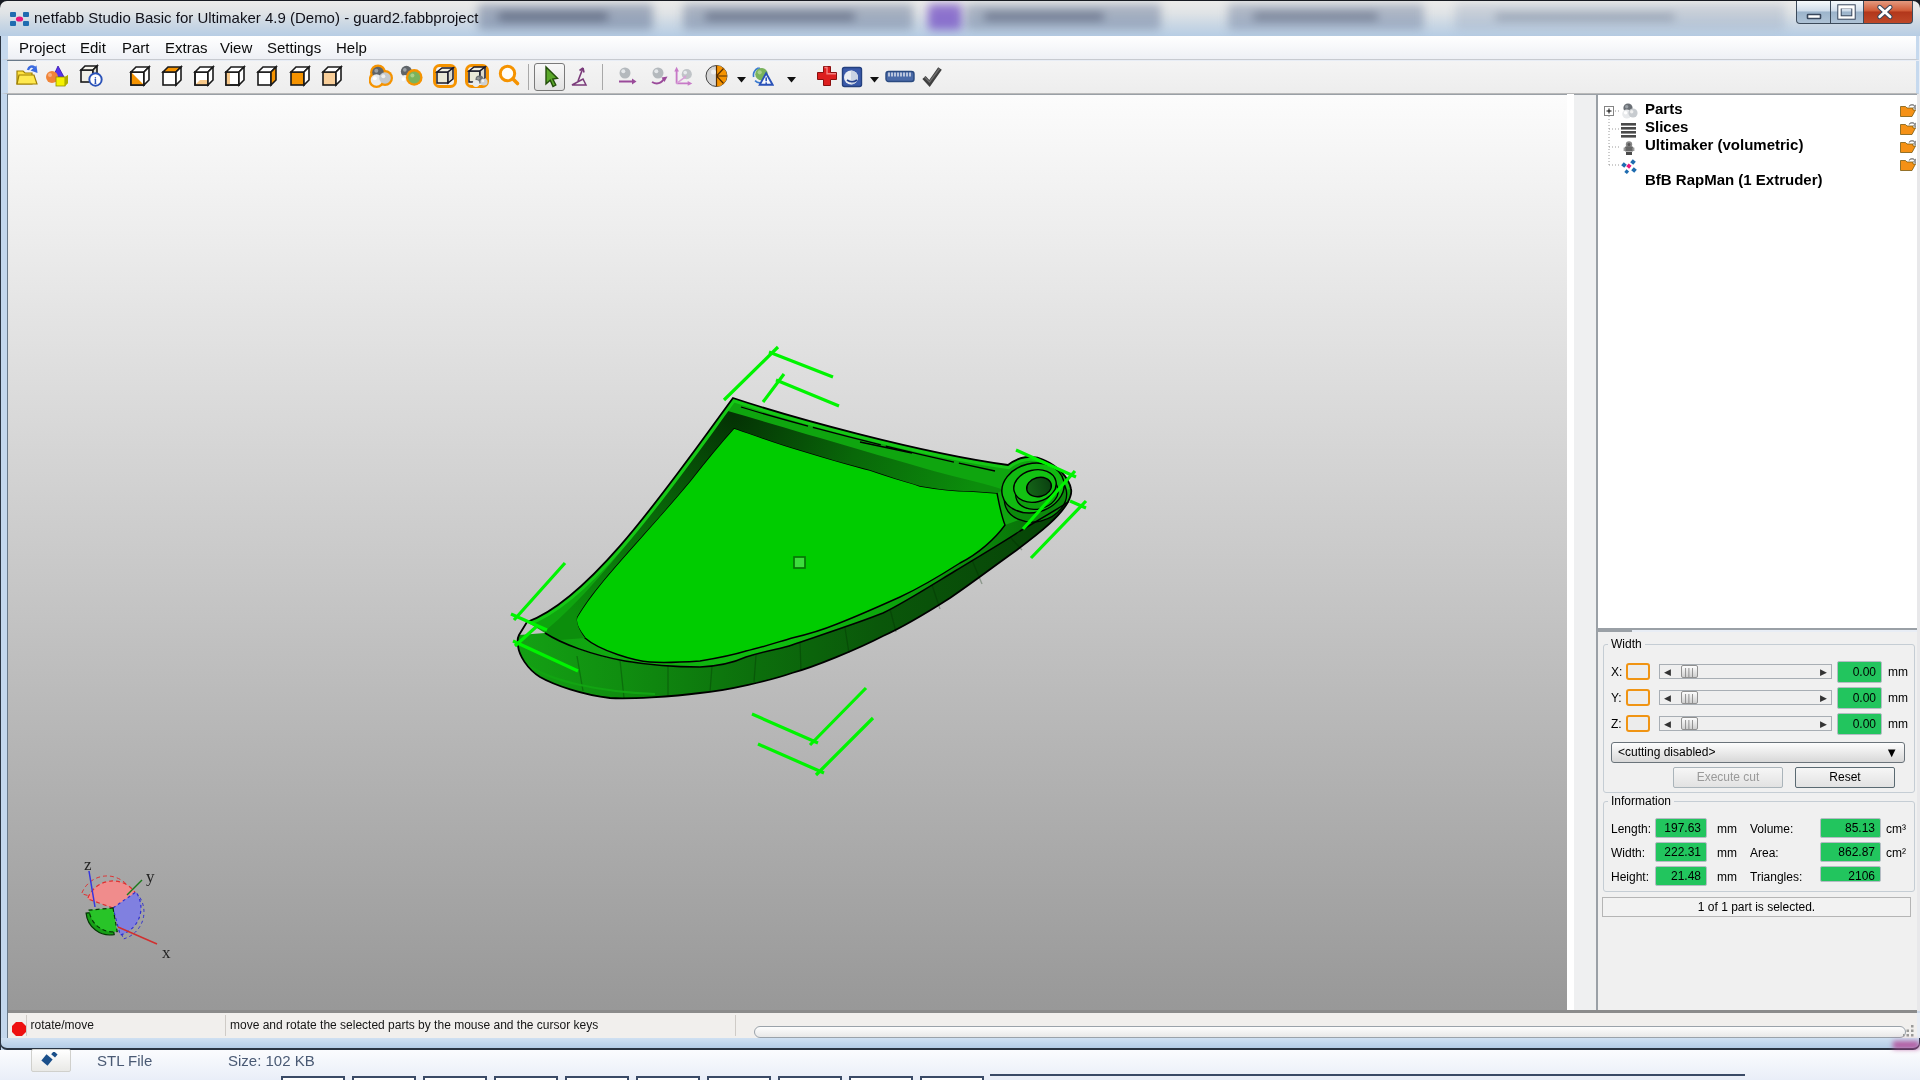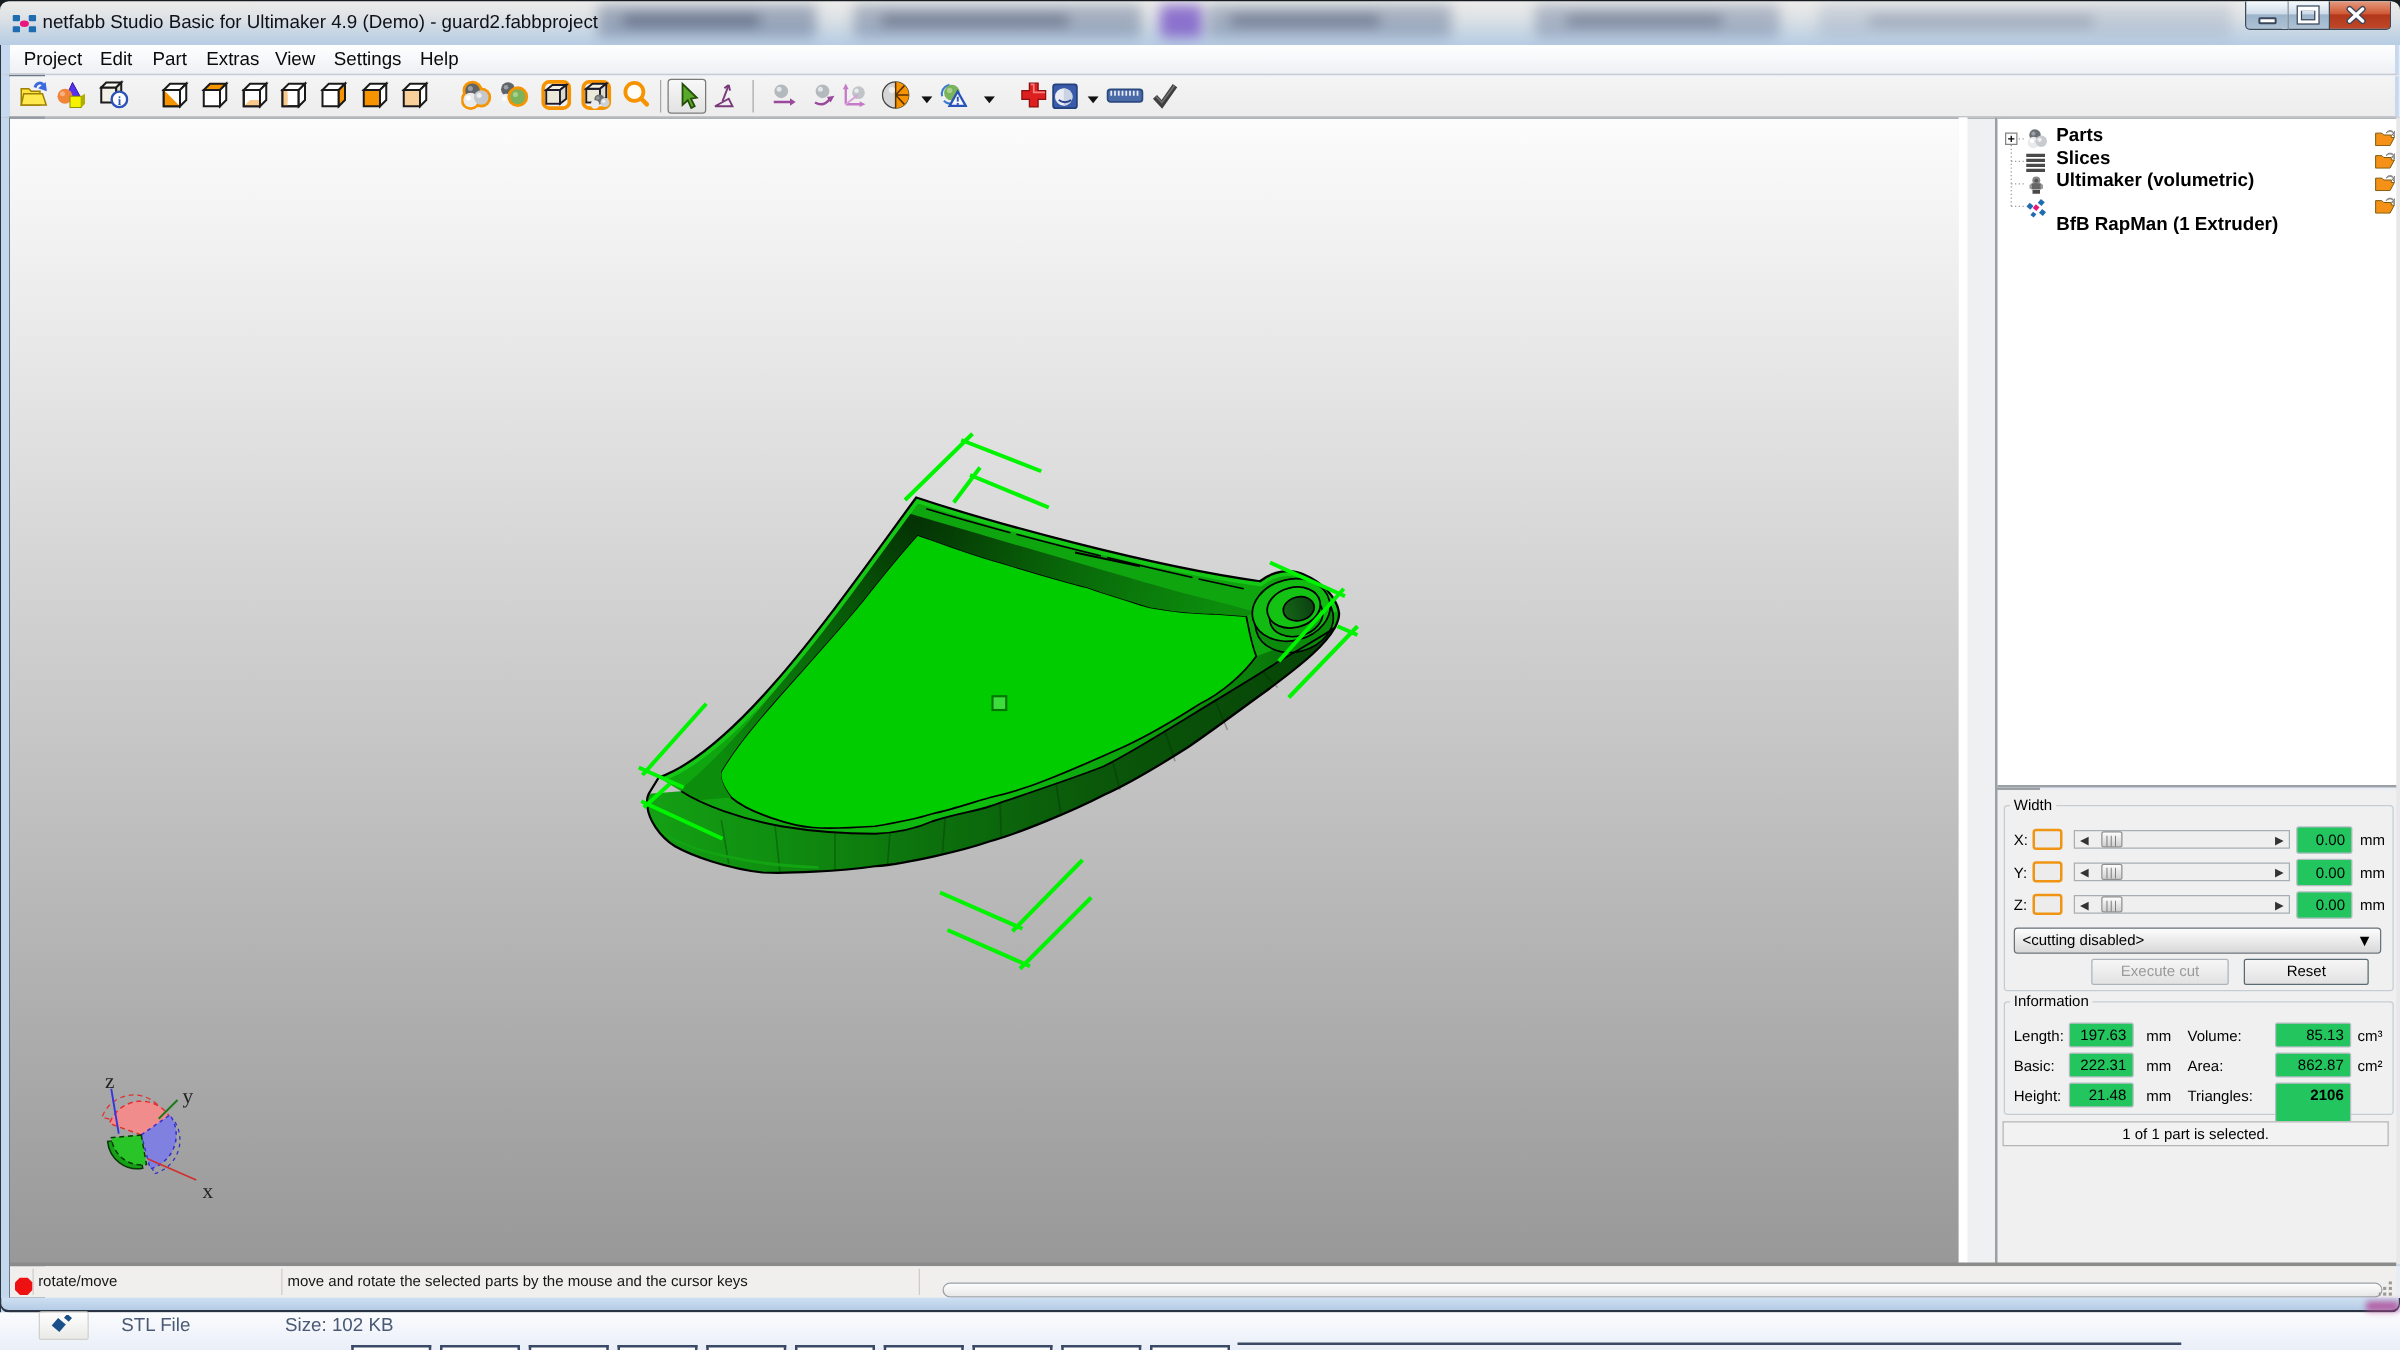--- a/index.html
+++ b/index.html
@@ -597,32 +597,32 @@
     <div class="grpbox" style="left:5px; top:169px; width:312px; height:91px;"></div>
     <div class="grplabel" style="left:10px; top:162px;">Information</div>
 
     <div class="lbl" style="left:13px; top:190px;">Length:</div>
     <div class="ipt" style="left:57px; top:186px; width:52px; height:20px; line-height:19px; padding-right:5px;">197.63</div>
     <div class="lbl" style="left:119px; top:190px;">mm</div>
     <div class="lbl" style="left:152px; top:190px;">Volume:</div>
     <div class="ipt" style="left:222px; top:186px; width:61px; height:20px; line-height:19px; padding-right:5px;">85.13</div>
     <div class="lbl" style="left:288px; top:190px;">cm³</div>
 
-    <div class="lbl" style="left:13px; top:214px;">Basic:</div>
+    <div class="lbl" style="left:13px; top:214px;">Width:</div>
     <div class="ipt" style="left:57px; top:210px; width:52px; height:20px; line-height:19px; padding-right:5px;">222.31</div>
     <div class="lbl" style="left:119px; top:214px;">mm</div>
     <div class="lbl" style="left:152px; top:214px;">Area:</div>
     <div class="ipt" style="left:222px; top:210px; width:61px; height:20px; line-height:19px; padding-right:5px;">862.87</div>
     <div class="lbl" style="left:288px; top:214px;">cm²</div>
 
     <div class="lbl" style="left:13px; top:238px;">Height:</div>
     <div class="ipt" style="left:57px; top:234px; width:52px; height:20px; line-height:19px; padding-right:5px;">21.48</div>
     <div class="lbl" style="left:119px; top:238px;">mm</div>
     <div class="lbl" style="left:152px; top:238px;">Triangles:</div>
-    <div class="ipt" style="left:222px; top:234px; width:61px; height:32px; line-height:19px; padding-right:5px;font-weight:bold;">2106</div>
+    <div class="ipt" style="left:222px; top:234px; width:61px; height:16px; line-height:19px; padding-right:5px;">2106</div>
 
     <div style="position:absolute; left:4px; top:265px; width:309px; height:20px;
       background:#f2f2f2; border:1px solid #b5b5b5; font-size:12px; text-align:center; line-height:18px;">1 of 1 part is selected.</div>
   </div>
   <div id="panelpad" class="abs"></div>
 
   <div id="statline" class="abs"></div>
   <div id="statusbar" class="abs">
     <div class="ssep" style="left:18px;"></div>
     <svg style="position:absolute;left:4px;top:9px;" width="14" height="14" viewBox="0 0 14 14">

